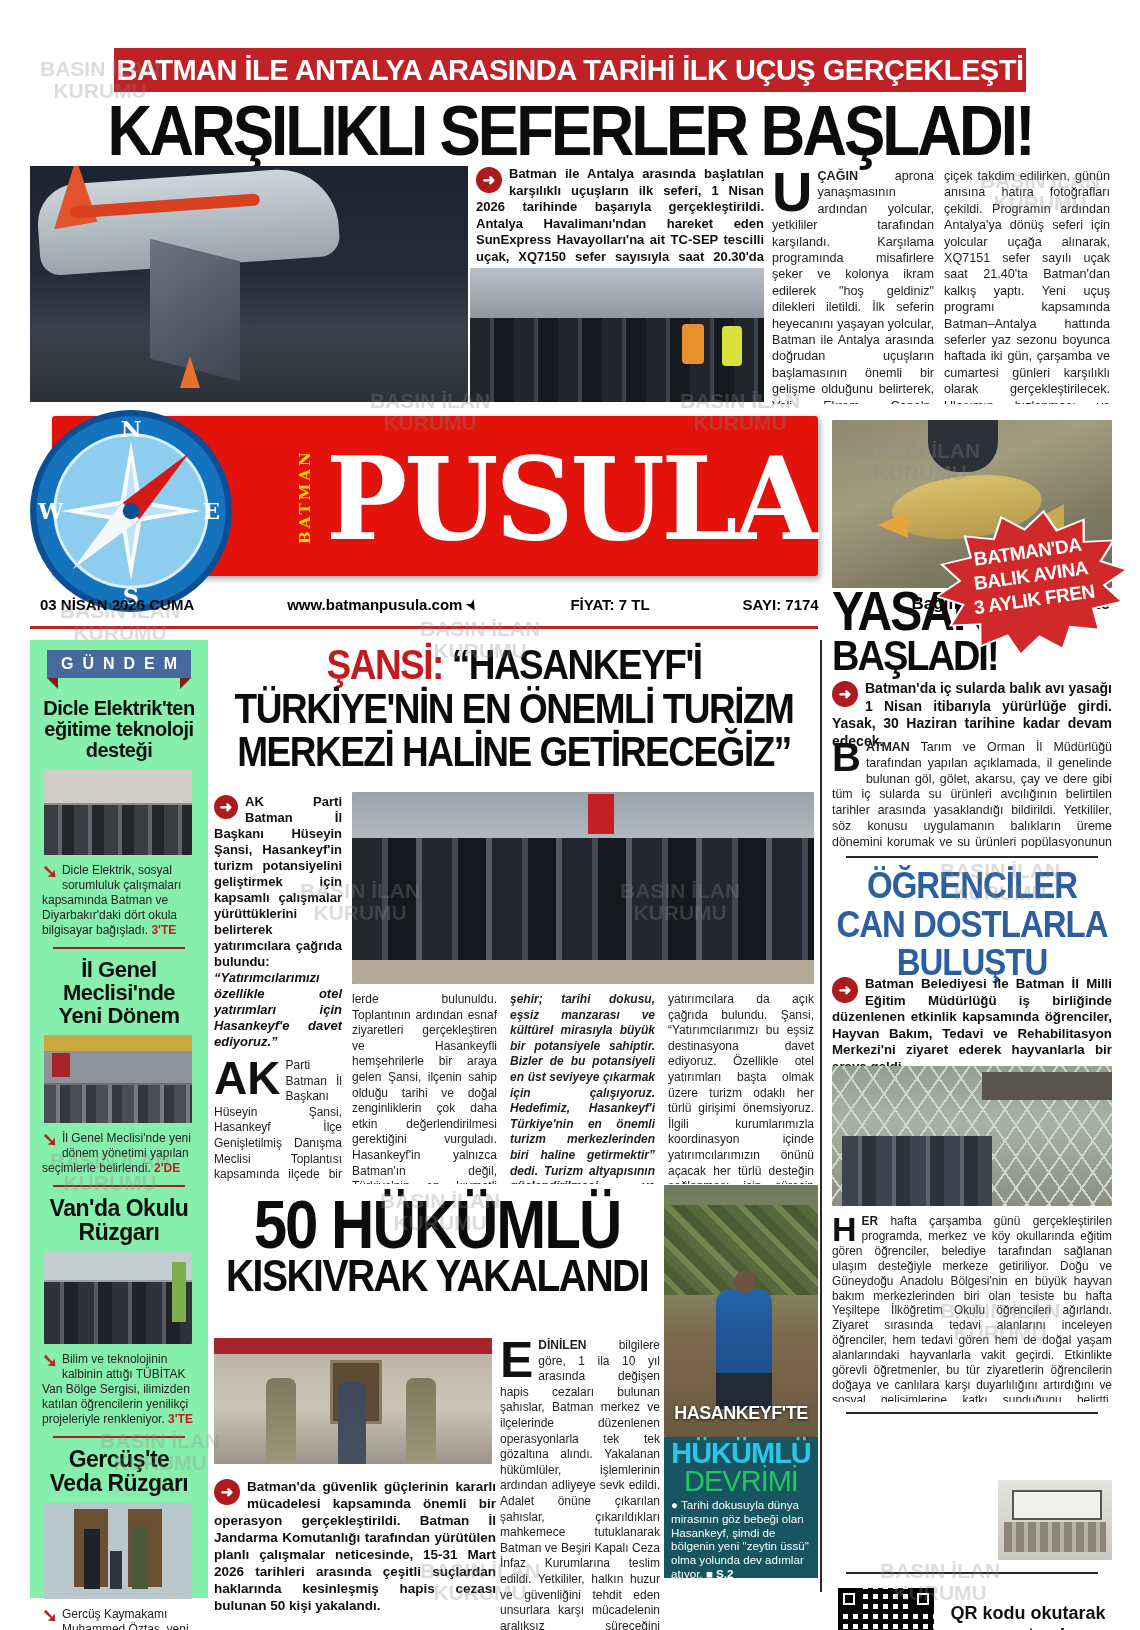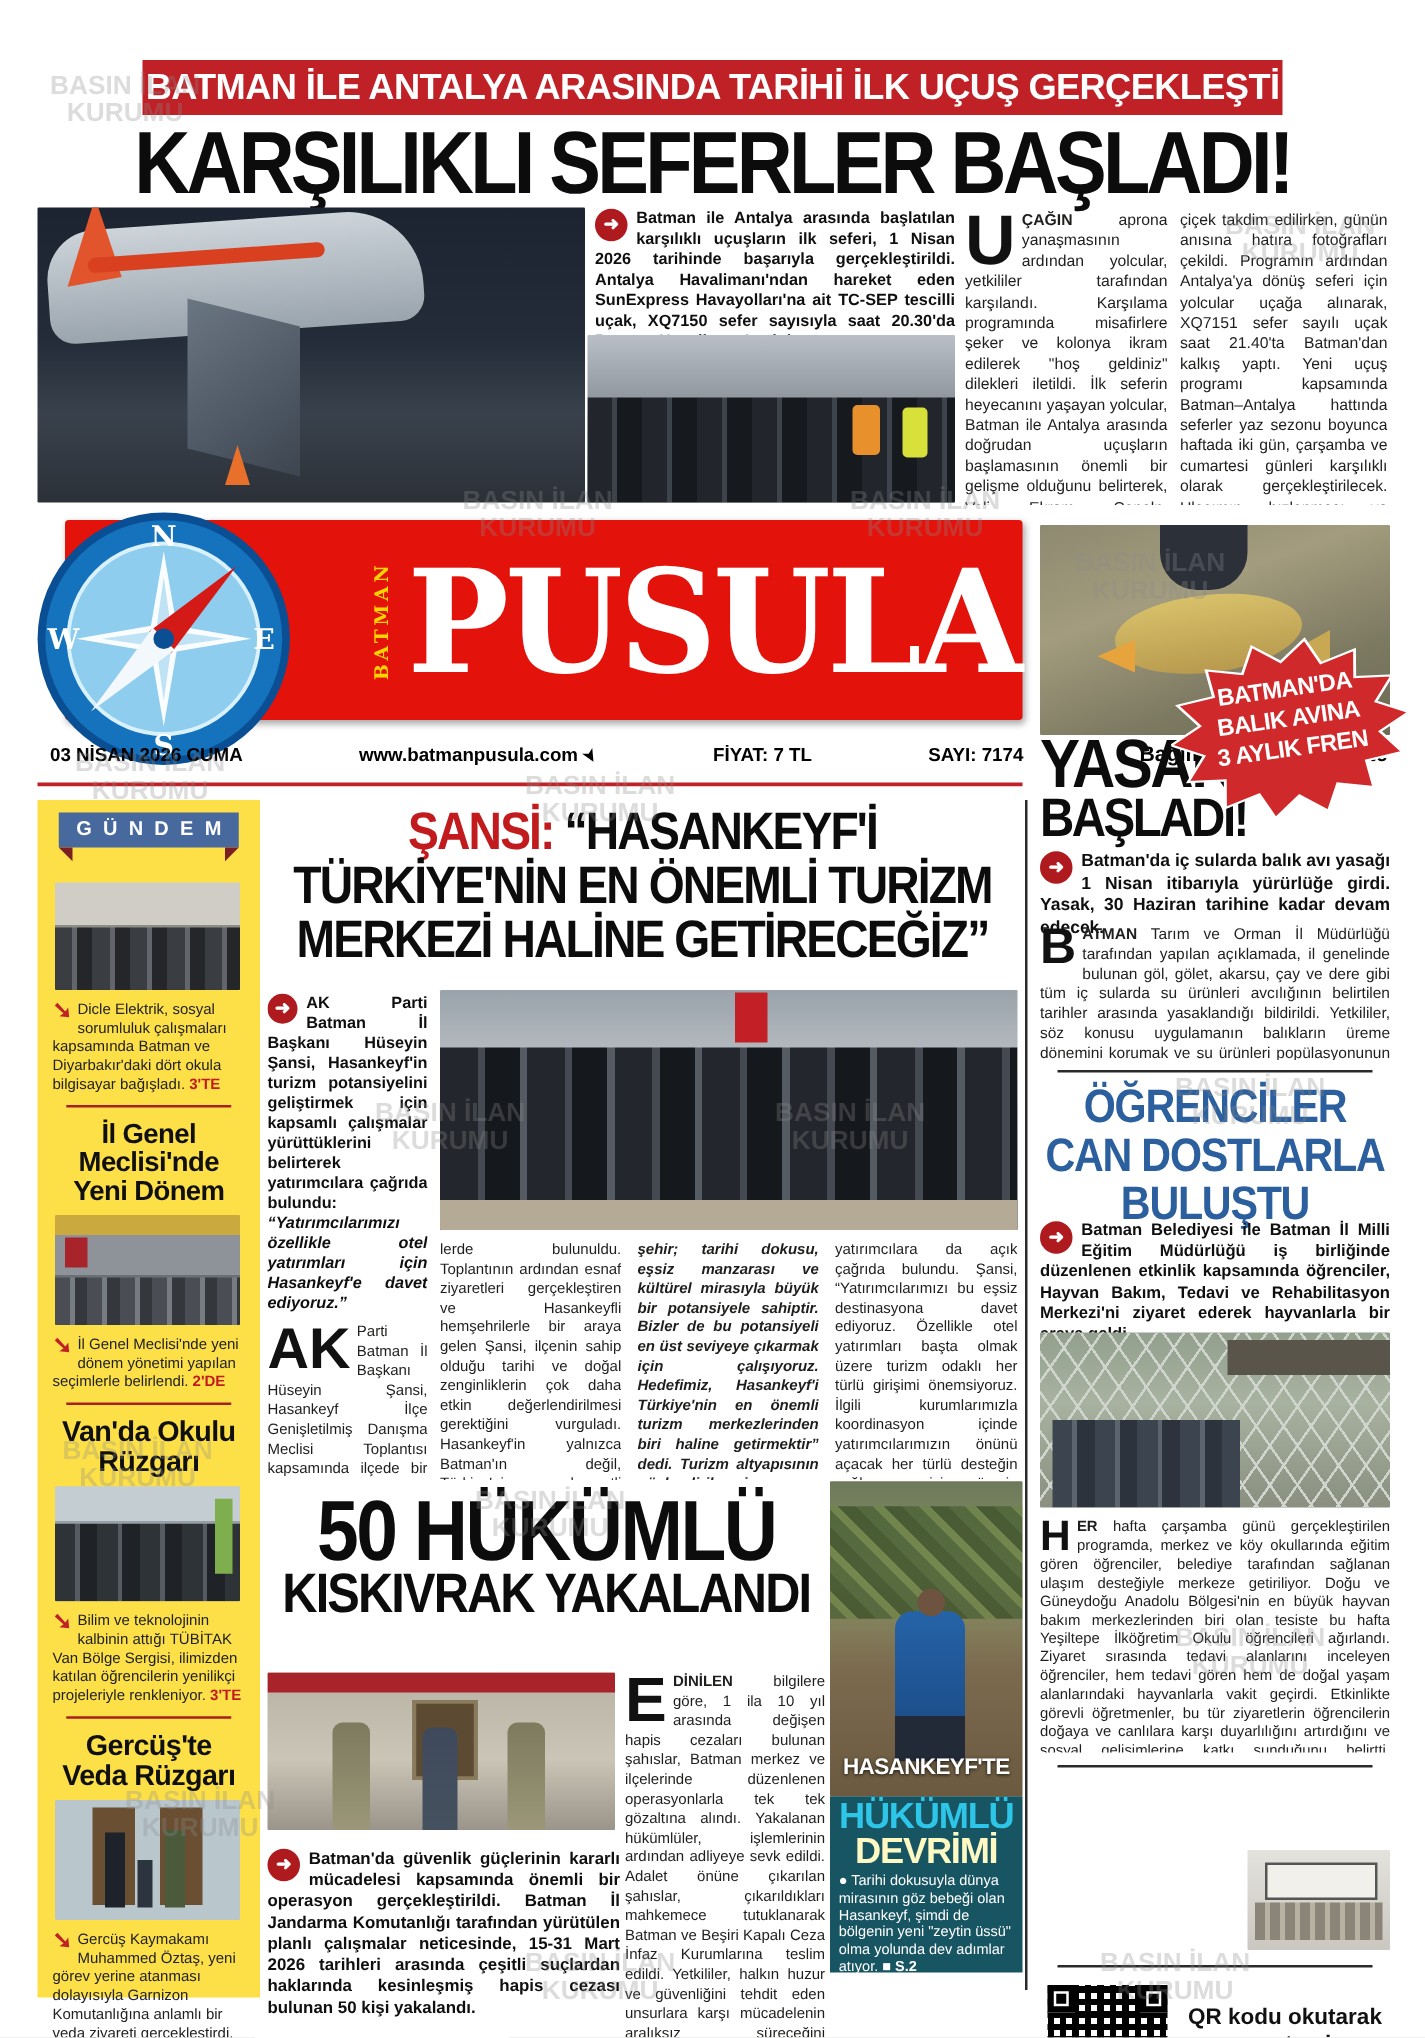--- a/index.html
+++ b/index.html
@@ -99,29 +99,30 @@
         <span>www.batmanpusula.com</span>
         <span style="display:inline-block;transform:rotate(60deg);font-size:13px;">➤</span>
       </span>
       <span style="font-weight:700;font-size:15px;">FİYAT: 7 TL</span>
       <span style="font-weight:700;font-size:15px;">SAYI: 7174</span>
       <span style="font-weight:800;font-size:17px;">Bağımsız Günlük Gazete</span>
     </div>
     <div class="redline" style="left:30px;top:222px;width:788px;height:3px;"></div>
   </div>
 
-  <div class="abs" style="left:30px;top:640px;width:178px;height:958px;background:#fde047;">
+  <div class="abs" style="left:30px;top:640px;width:178px;height:958px;background:#86efac;">
     <div class="abs" style="left:17px;top:10px;width:144px;height:28px;background:#47699e;color:#fff;font-weight:800;
                 font-size:16px;line-height:28px;text-align:center;letter-spacing:9px;text-indent:9px;">GÜNDEM</div>
     <div class="abs" style="left:17px;top:38px;width:0;height:0;border-top:11px solid #7c1f23;border-left:11px solid transparent;"></div>
     <div class="abs" style="left:150px;top:38px;width:0;height:0;border-top:11px solid #7c1f23;border-right:11px solid transparent;"></div>
 
     <div style="padding:58px 12px 0 12px;">
 
       <div>
+        <div class="sb-title">Dicle Elektrik'ten eğitime teknoloji desteği</div>
         <div class="photo" style="position:relative;left:2px;margin:8px 0;width:148px;height:86px;background:linear-gradient(180deg,#cfcdc6 0 40%,#8e8c86 40% 100%);">
           <div class="abs" style="left:0;top:36px;width:148px;height:50px;background:repeating-linear-gradient(90deg,#3a3d42 0 14px,#62666c 14px 18px,#24262a 18px 30px);"></div>
         </div>
         <div class="sb-text">
           <span class="sb-arrow">➘</span><span>Dicle Elektrik, sosyal sorumluluk çalışmaları kapsamında Batman ve Diyarbakır'daki dört okula bilgisayar bağışladı. </span><span class="pageref">3'TE</span>
         </div>
       </div>
       <hr class="sb-sep">
 
       <div>
@@ -220,21 +221,21 @@
   <div class="abs" style="left:664px;top:1185px;width:154px;height:393px;">
     <div class="photo" style="left:0;top:0;width:154px;height:252px;background:linear-gradient(180deg,#6d7a5a 0%,#8a9468 30%,#7b6a4e 60%,#6b5a40 100%);">
       <div class="abs" style="left:0;top:20px;width:154px;height:90px;background:repeating-linear-gradient(45deg,#4c6236 0 10px,#6e8448 10px 16px,#3c5129 16px 26px);opacity:.8;"></div>
       <div class="abs" style="left:52px;top:104px;width:56px;height:120px;background:linear-gradient(180deg,#2563a8,#1d4f8c 70%,#222a38 70%);border-radius:14px 14px 0 0;"></div>
       <div class="abs" style="left:70px;top:86px;width:22px;height:22px;border-radius:50%;background:#6e5340;"></div>
       <div class="abs" style="left:0;top:218px;width:154px;color:#fff;font-weight:800;font-size:18px;text-align:center;
                   text-shadow:0 1px 3px rgba(0,0,0,.8);letter-spacing:-.5px;">HASANKEYF'TE</div>
     </div>
     <div class="abs" style="left:0;top:252px;width:154px;height:141px;background:#175562;color:#fff;text-align:center;">
       <div style="color:#2ec6e8;font-weight:800;font-size:29px;line-height:28px;margin-top:2px;letter-spacing:-1px;">HÜKÜMLÜ</div>
-      <div style="color:#fef9c3;font-weight:700;font-size:29px;line-height:28px;letter-spacing:-1px;">DEVRİMİ</div>
+      <div style="color:#22c55e;font-weight:400;font-size:29px;line-height:28px;letter-spacing:-1px;">DEVRİMİ</div>
       <div style="font-size:11.6px;line-height:13.8px;text-align:left;padding:3px 7px 0 7px;">
         <span>●</span><span> Tarihi dokusuyla dünya mirasının göz bebeği olan Hasankeyf, şimdi de bölgenin yeni "zeytin üssü" olma yolunda dev adımlar atıyor. </span><span style="font-weight:800;">■ S.2</span>
       </div>
     </div>
   </div>
 
   <div class="abs" style="left:832px;top:404px;width:280px;height:1226px;">
 
     <div class="photo" style="left:0;top:16px;width:280px;height:168px;background:linear-gradient(160deg,#8e8a70 0%,#a39c7e 35%,#7d7a62 70%,#6d6a55 100%);">
       <div class="abs" style="left:60px;top:56px;width:150px;height:62px;background:linear-gradient(180deg,#d8c06a,#b89a4e);border-radius:50% 60% 55% 60%;transform:rotate(-8deg);"></div>

